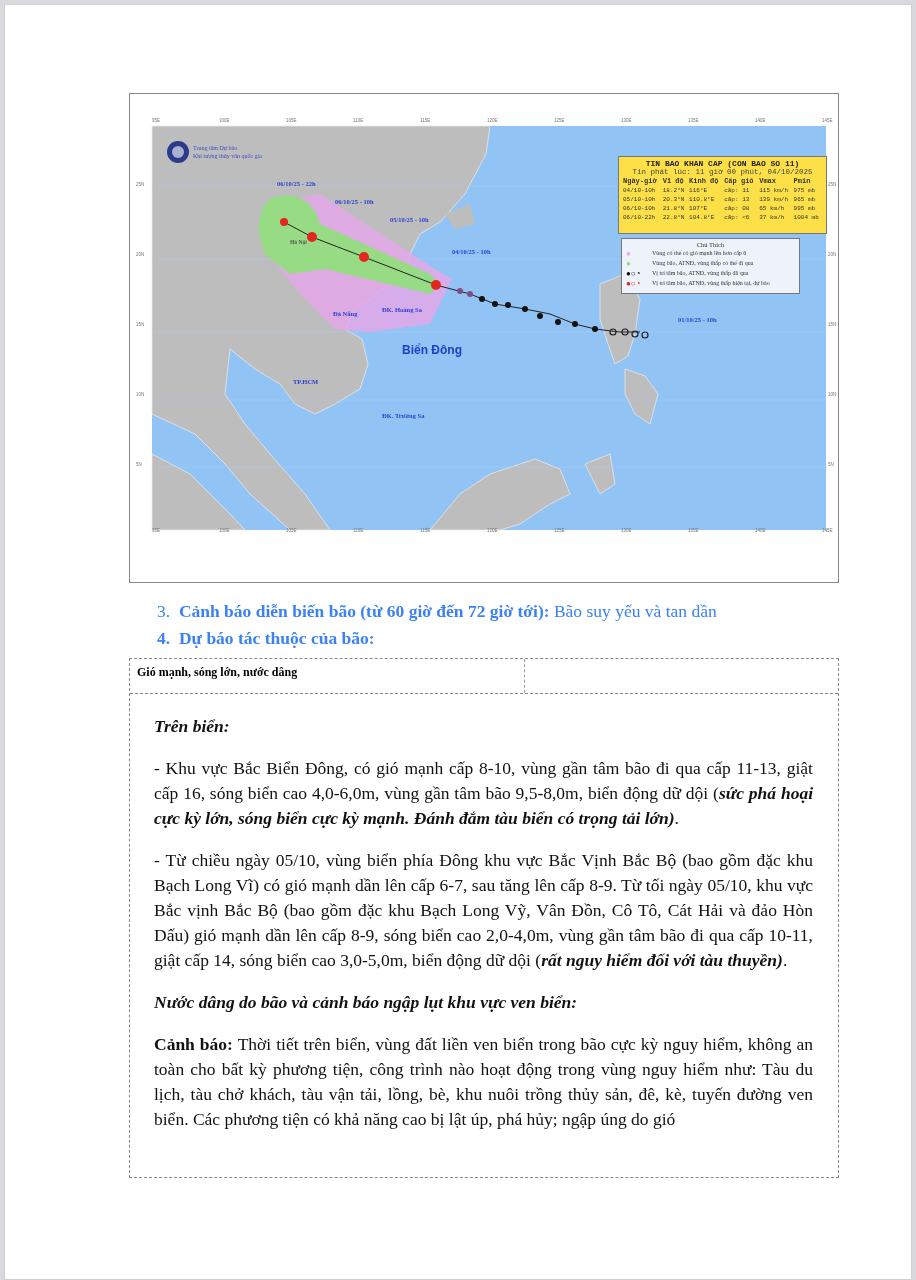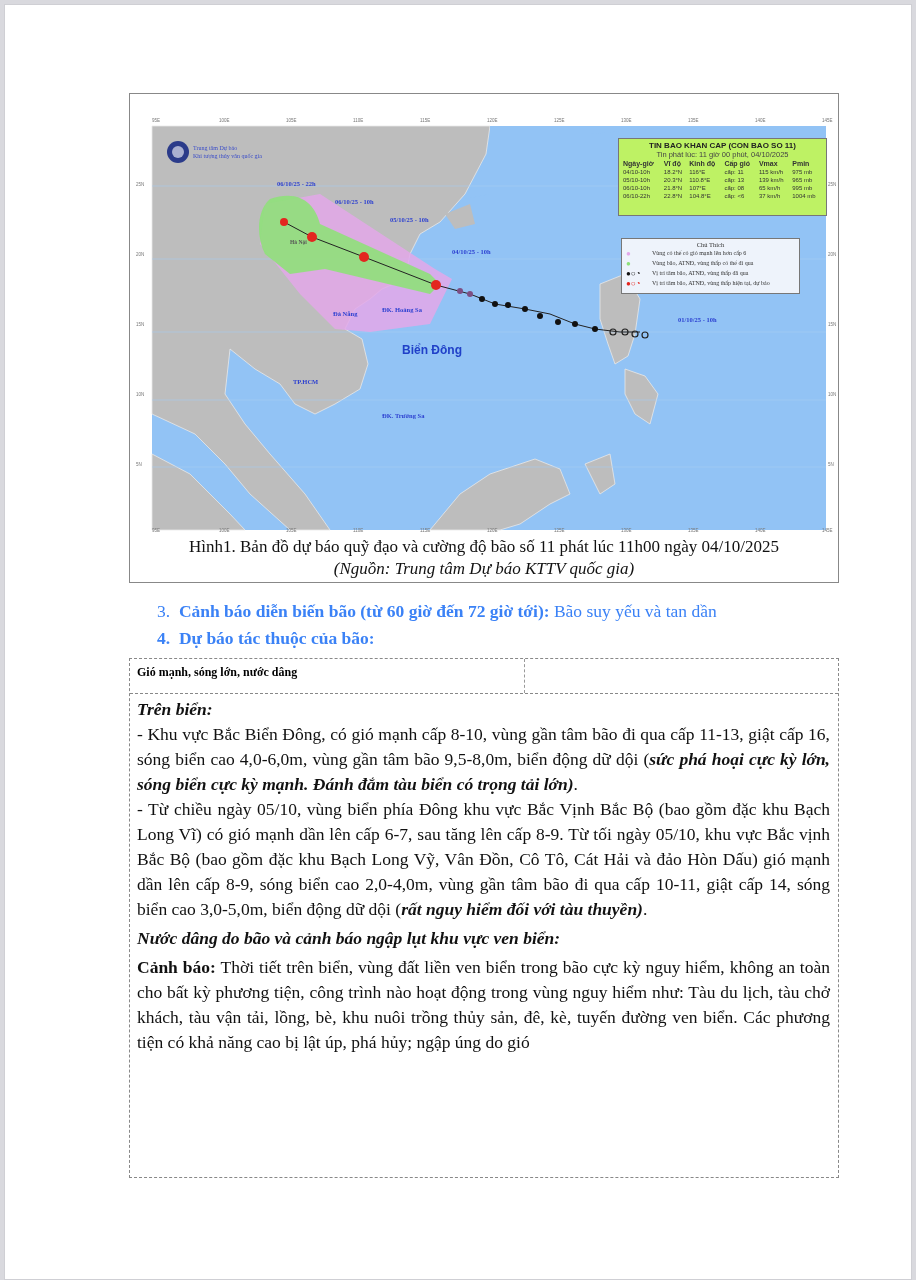--- a/index.html
+++ b/index.html
@@ -9,24 +9,24 @@
   .mapwrap { position:absolute; left:0; top:0; width:708px; height:440px; }
   .caption { position:absolute; left:0; top:442px; width:708px; text-align:center; font-size:17px; line-height:22px; color:#111; }
   .caption .src { font-style:italic; }
   .heading { position:absolute; left:152px; font-size:17.5px; color:#3b82f6; }
   .heading b { font-weight:bold; }
   .tbl { position:absolute; left:124px; top:653px; width:710px; height:520px; border:1px dashed #888; box-sizing:border-box; }
   .tbl .row1 { height:34px; border-bottom:1px dashed #888; display:flex; }
   .tbl .c1 { width:395px; border-right:1px dashed #999; padding:6px 7px; box-sizing:border-box; font-weight:bold; font-size:12px; }
   .tbl .c2 { flex:1; }
   .body { padding:3px 8px 0 7px; font-size:17.5px; line-height:25px; color:#111; text-align:justify; }
-  .body p { margin:0; }
+  .body p { margin:17px; }
   .sub { font-weight:bold; font-style:italic; }
   .bi { font-weight:bold; font-style:italic; }
-  .info { position:absolute; left:488px; top:44px; width:209px; height:78px; background:#bef264; border:1px solid #777; font-family:Liberation Sans, sans-serif; font-size:7px; color:#333; padding:2px 3px; box-sizing:border-box; }
+  .info { position:absolute; left:488px; top:62px; width:209px; height:78px; background:#fde047; border:1px solid #777; font-family:Liberation Mono, monospace; font-size:7px; color:#333; padding:2px 3px; box-sizing:border-box; }
   .info .t { text-align:center; font-weight:bold; font-size:8px; color:#222; }
   .info .t2 { text-align:center; font-size:7.5px; color:#444; }
   .info table { width:100%; border-collapse:collapse; font-size:6px; }
   .info th { font-size:7px; text-align:left; }
   .legend { position:absolute; left:491px; top:144px; width:179px; height:56px; background:#eef3fb; border:1px solid #777; font-size:6px; color:#333; padding:2px 4px; box-sizing:border-box; font-family:"Liberation Serif", serif; }
   .legend .lt { text-align:center; font-size:6.5px; }
   .legend .li { display:flex; align-items:center; gap:4px; height:10px; }
   .legend .sym { width:22px; font-size:8px; }
 </style>
 </head>
@@ -210,24 +210,20 @@
             <span class="sym" style="color:#111">●○◔</span>
             <span>Vị trí tâm bão, ATNĐ, vùng thấp đã qua</span>
           </div>
         <div class="li">
             <span class="sym" style="color:#e3261f">●○◔</span>
             <span>Vị trí tâm bão, ATNĐ, vùng thấp hiện tại, dự báo</span>
           </div>
       </div>
     </div>
 
-    <div class="caption">
-      <div>Hình1. Bản đồ dự báo quỹ đạo và cường độ bão số 11 phát lúc 11h00 ngày 04/10/2025</div>
-      <div class="src">(Nguồn: Trung tâm Dự báo KTTV quốc gia)</div>
-    </div>
   </div>
 
   <div class="heading" style="top:596px;">
     <span>3.</span>&nbsp;&nbsp;<b>Cảnh báo diễn biến bão (từ 60 giờ đến 72 giờ tới):</b><span> Bão suy yếu và tan dần</span>
   </div>
   <div class="heading" style="top:623px;">
     <b>4.</b>&nbsp;&nbsp;<b>Dự báo tác thuộc của bão:</b>
   </div>
 
   <div class="tbl">

